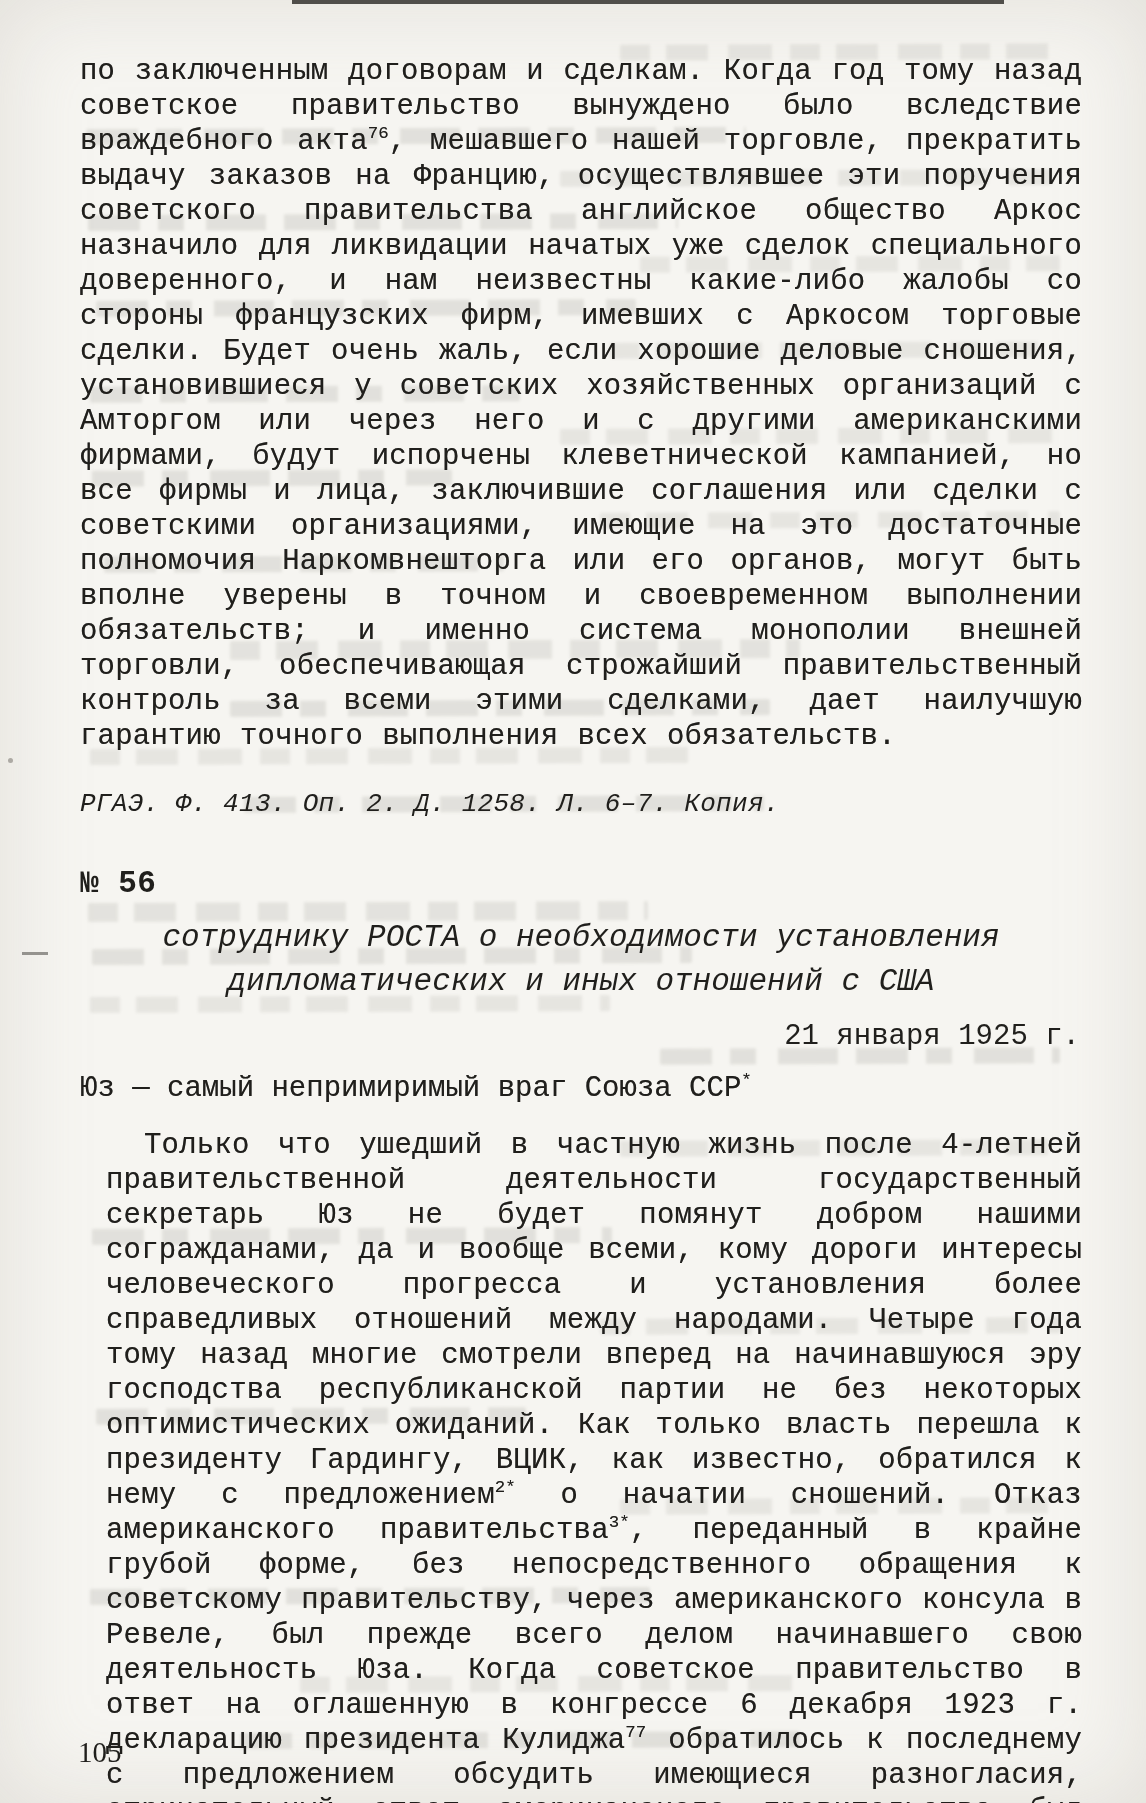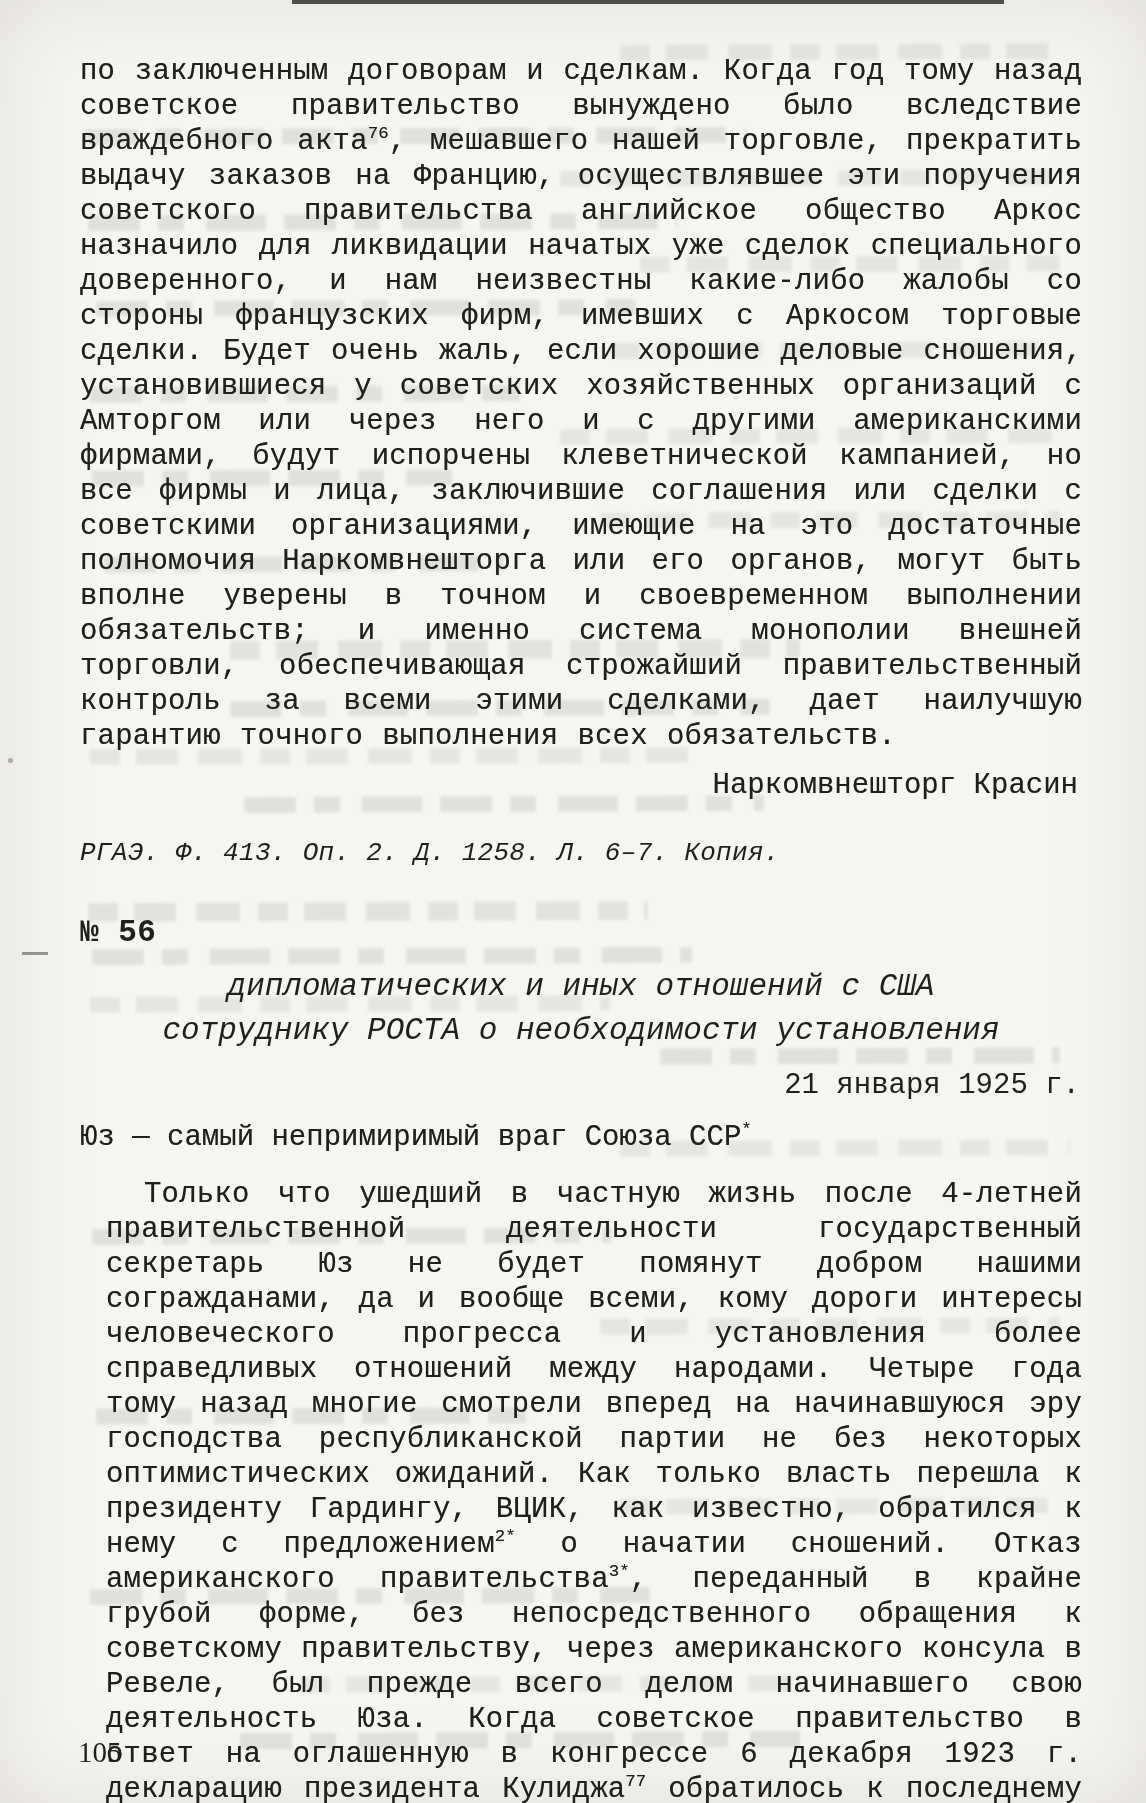--- a/index.html
+++ b/index.html
@@ -128,29 +128,28 @@
   <div class="ghost b" style="left:96px;top:1408px;width:430px"></div>
   <div class="ghost" style="left:620px;top:1498px;width:440px"></div>
   <div class="ghost b" style="left:90px;top:1588px;width:560px"></div>
   <div class="ghost" style="left:300px;top:1676px;width:500px"></div>
   <div class="ghost b" style="left:240px;top:1732px;width:560px"></div>
 
   <div class="content">
 
     <p class="body-text para">по заключенным договорам и сделкам. Когда год тому назад советское правительство вынуждено было вследствие враждебного акта<sup>76</sup>, мешавшего нашей торговле, прекратить выдачу заказов на Францию, осуществлявшее эти поручения советского правительства английское общество Аркос назначило для ликвидации начатых уже сделок специального доверенного, и нам неизвестны какие-либо жалобы со стороны французских фирм, имевших с Аркосом торговые сделки. Будет очень жаль, если хорошие деловые сношения, установившиеся у советских хозяйственных организаций с Амторгом или через него и с другими американскими фирмами, будут испорчены клеветнической кампанией, но все фирмы и лица, заключившие соглашения или сделки с советскими организациями, имеющие на это достаточные полномочия Наркомвнешторга или его органов, могут быть вполне уверены в точном и своевременном выполнении обязательств; и именно система монополии внешней торговли, обеспечивающая строжайший правительственный контроль за всеми этими сделками, дает наилучшую гарантию точного выполнения всех обязательств.</p>
 
-    <div class="signature">Наркомвнешторг Красин</div>
 
     <div class="archive">РГАЭ. Ф. 413. Оп. 2. Д. 1258. Л. 6–7. Копия.</div>
 
     <div class="doc-number">№ 56</div>
 
     <div class="doc-title">
+      <div>сотруднику РОСТА о необходимости установления</div>
       <div>дипломатических и иных отношений с США</div>
-      <div>сотруднику РОСТА о необходимости установления</div>
     </div>
 
     <div class="doc-date">21 января 1925 г.</div>
 
     <div class="lead-heading">Юз — самый непримиримый враг Союза ССР<sup>*</sup></div>
 
     <p class="body-text para indent p-gap">Только что ушедший в частную жизнь после 4-летней правительственной деятельности государственный секретарь Юз не будет помянут добром нашими согражданами, да и вообще всеми, кому дороги интересы человеческого прогресса и установления более справедливых отношений между народами. Четыре года тому назад многие смотрели вперед на начинавшуюся эру господства республиканской партии не без некоторых оптимистических ожиданий. Как только власть перешла к президенту Гардингу, ВЦИК, как известно, обратился к нему с предложением<sup>2*</sup> о начатии сношений. Отказ американского правительства<sup>3*</sup>, переданный в крайне грубой форме, без непосредственного обращения к советскому правительству, через американского консула в Ревеле, был прежде всего делом начинавшего свою деятельность Юза. Когда советское правительство в ответ на оглашенную в конгрессе 6 декабря 1923 г. декларацию президента Кулиджа<sup>77</sup> обратилось к последнему с предложением обсудить имеющиеся разногласия, отрицательный ответ американского правительства был опять в первую очередь личным делом Юза.</p>
 
     <p class="body-text para indent">Поспешность, которую проявил Юз в пересылке своего ответа на</p>
 

